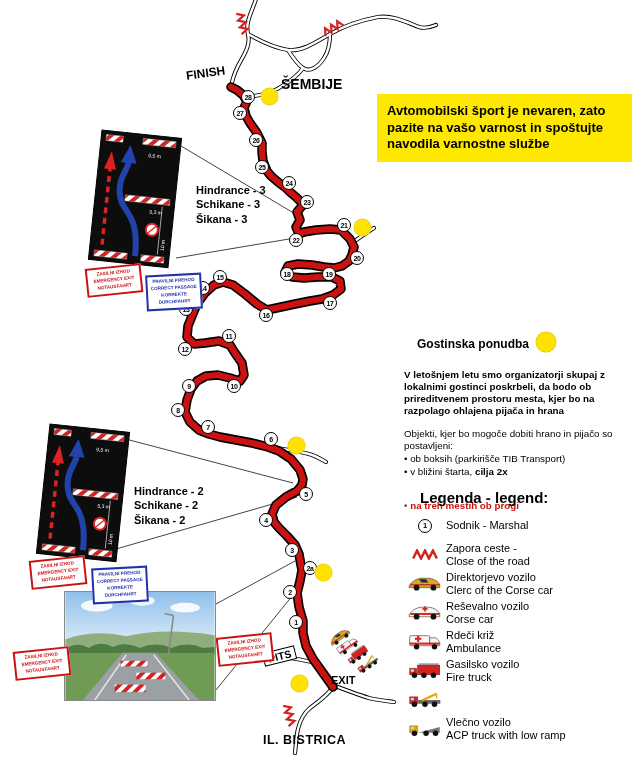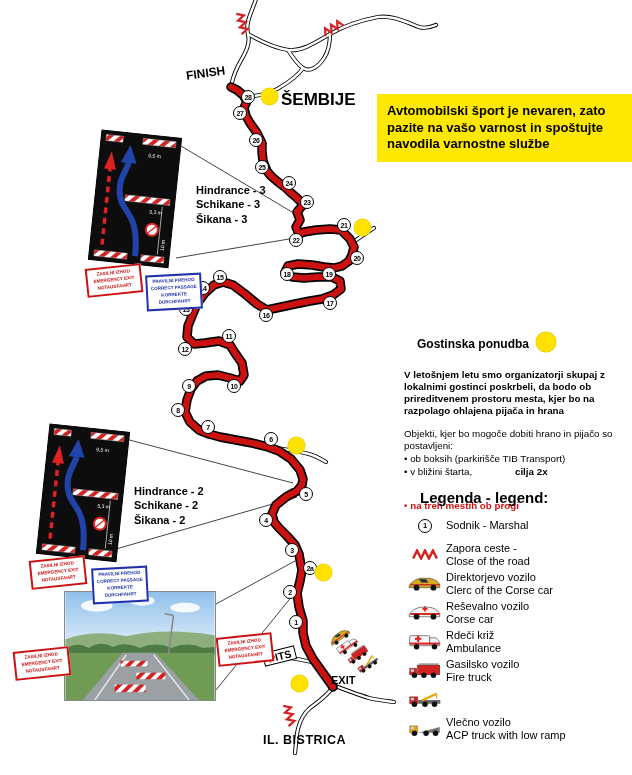--- a/index.html
+++ b/index.html
@@ -41,21 +41,21 @@
     position:absolute; left:377px; top:94px; width:277px; background:#ffe800;
     padding:9px 10px; font-size:13px; font-weight:bold; line-height:1.28; z-index:8; color:#000;
   }
   .catering-title { position:absolute; left:417px; top:337px; font-size:12px; font-weight:bold; z-index:8; }
   .catering-dot { position:absolute; left:536px; top:332px; width:20px; height:20px; background:#ffe200; border-radius:50%; box-shadow:0 0 0 0.5px #d8c400; z-index:8; }
   .catering-text { position:absolute; left:404px; top:369px; width:226px; font-size:9.8px; font-weight:bold; line-height:1.24; z-index:8; }
   .facilities-intro { position:absolute; left:404px; top:428px; width:226px; font-size:9.8px; line-height:1.2; z-index:8; }
   .bullets { position:absolute; left:404px; top:452px; width:228px; font-size:9.8px; line-height:1.36; z-index:8; }
   .bullet-row::before { content:"• "; }
   .bullet-row.red { color:#cc1111; font-weight:bold;margin-top:20px; }
-  .bullet-row .b { font-weight:bold;margin-left:40px; }
+  .bullet-row .b { font-weight:bold; }
 
   .legend { position:absolute; left:404px; top:489px; width:228px; z-index:8; }
   .legend-title { font-size:15px; font-weight:bold; margin-left:16px; margin-bottom:5px; }
   .legend-row { display:flex; align-items:center; min-height:29px; }
   .legend-icon { flex:0 0 42px; display:flex; justify-content:center; align-items:center; }
   .legend-text { font-size:11px; line-height:1.18; color:#000; }
   .marshal-badge {
     width:14px; height:14px; border:1.2px solid #000; border-radius:50%; background:#fff;
     display:flex; align-items:center; justify-content:center; font-size:7.5px; font-weight:bold;
   }
@@ -258,21 +258,21 @@
       <div class="marshal-marker" style="left: 240px; top: 113px;">27</div>
       <div class="marshal-marker" style="left: 248px; top: 97px;">28</div>
       <div class="refreshment-dot" style="left: 269px; top: 96px;"></div>
       <div class="refreshment-dot" style="left: 362px; top: 227px;"></div>
       <div class="refreshment-dot" style="left: 296px; top: 445px;"></div>
       <div class="refreshment-dot" style="left: 323px; top: 572px;"></div>
       <div class="refreshment-dot" style="left: 299px; top: 683px;"></div>
     </div>
 
   <div class="map-label" style="left:186px;top:66px;transform:rotate(-8deg);font-size:12px">FINISH</div>
-  <div class="map-label" style="left:281px;top:90px;font-size:17px">ŠEMBIJE</div>
+  <div class="map-label" style="left:281px;top:76px;font-size:14px">ŠEMBIJE</div>
   <div class="map-label pits-box" style="left:263px;top:649px">PITS</div>
   <div class="map-label" style="left:331px;top:674px;font-size:11px">EXIT</div>
   <div class="map-label" style="left:263px;top:733px;font-size:12.5px;letter-spacing:0.5px">IL. BISTRICA</div>
 
   <div class="hindrance" style="left:196px;top:183px">
     <div>Hindrance - 3</div>
     <div>Schikane - 3</div>
     <div>Šikana - 3</div>
   </div>
   <div class="hindrance" style="left:134px;top:484px">

